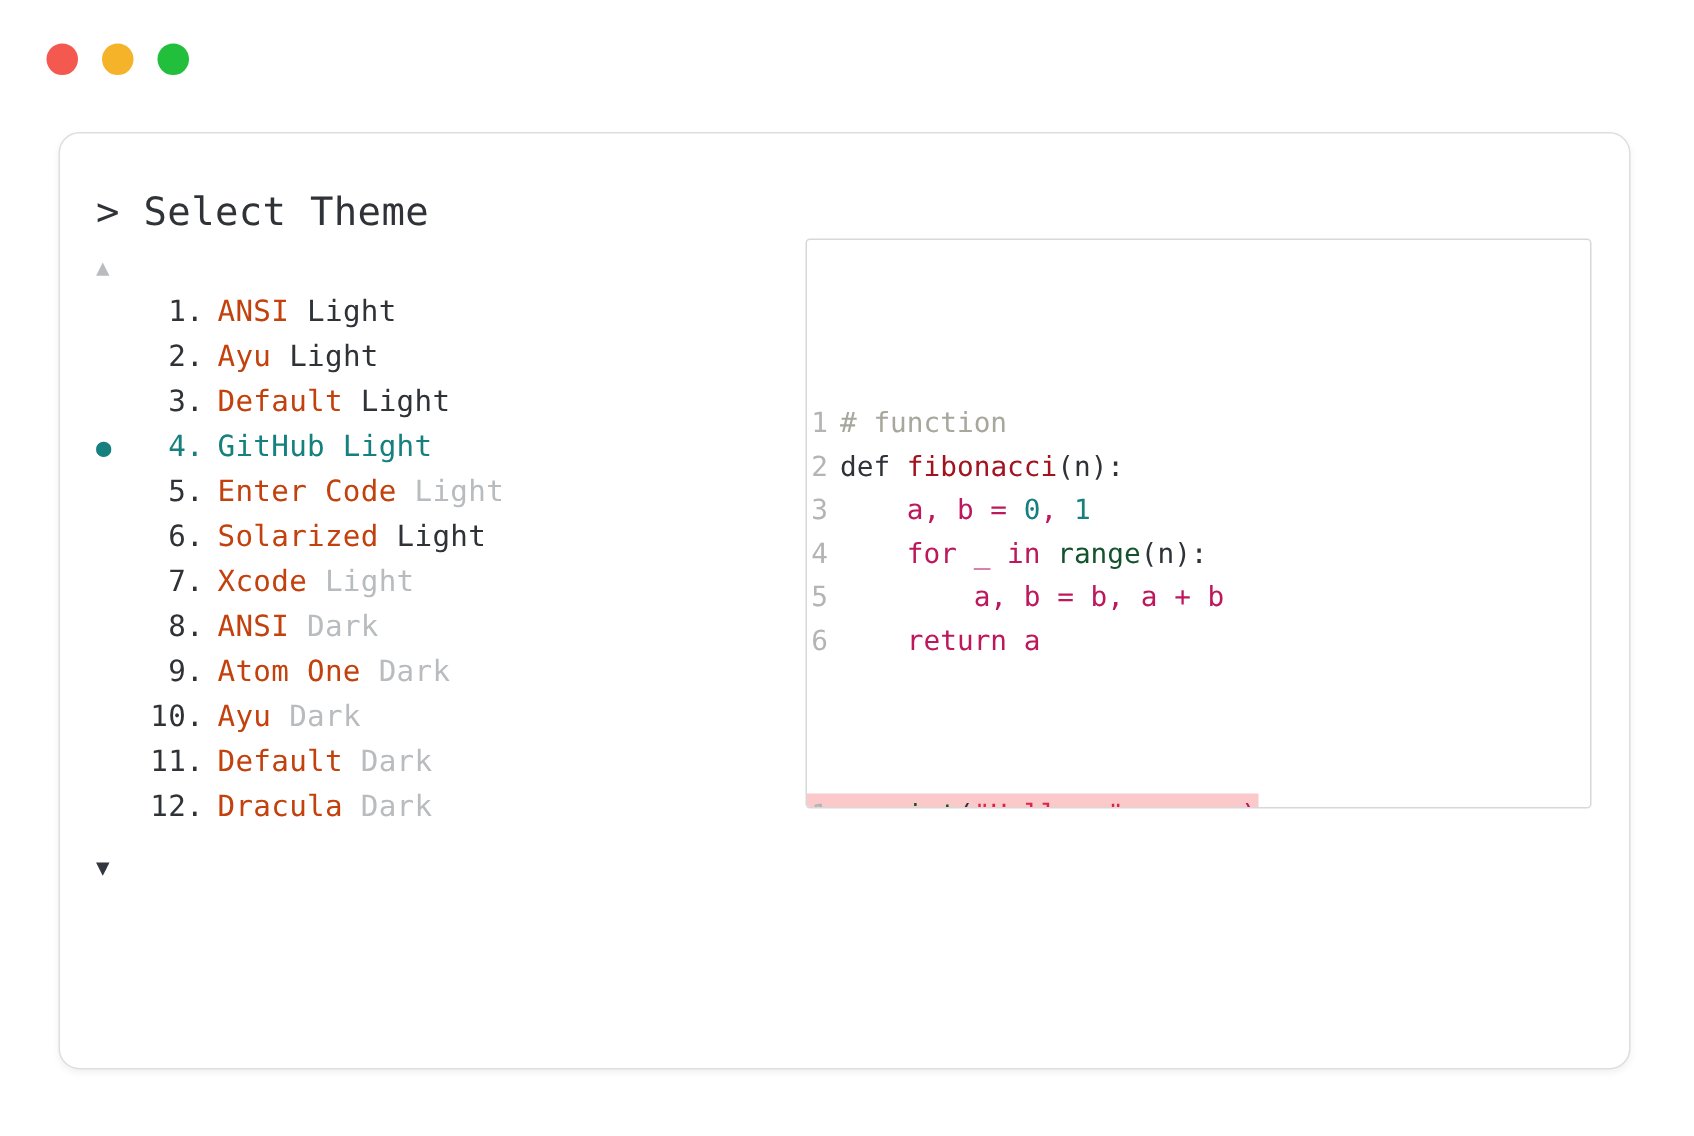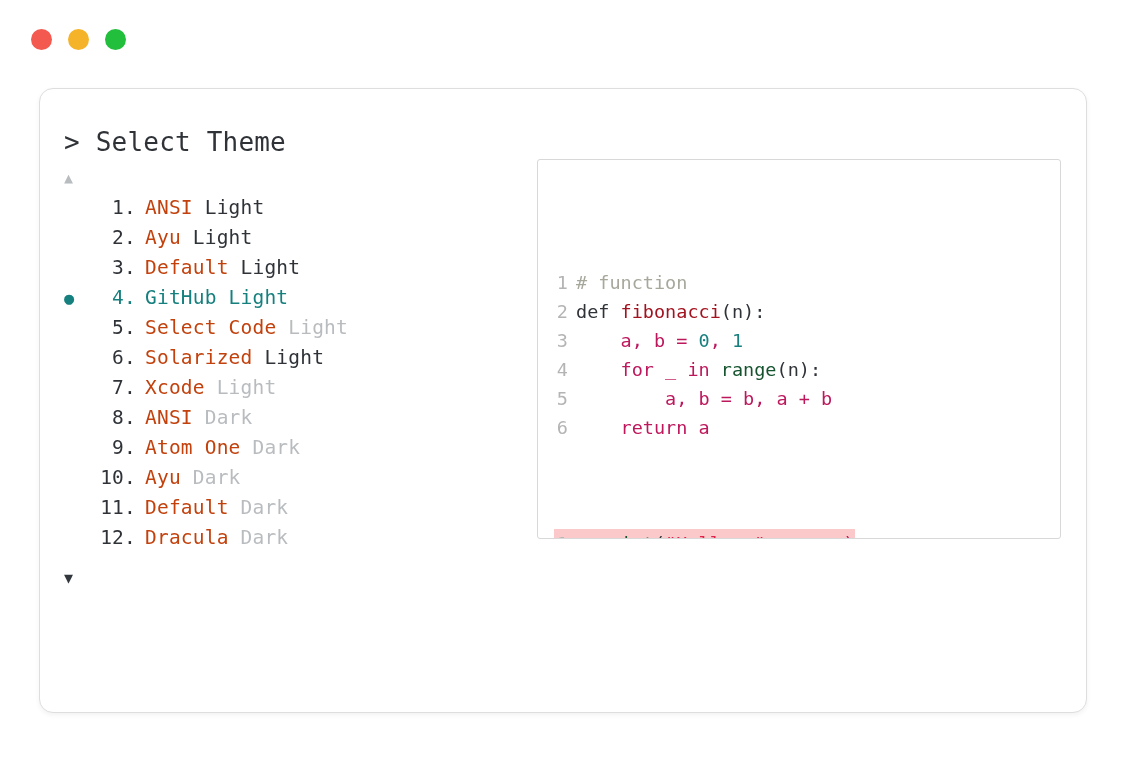--- a/index.html
+++ b/index.html
@@ -153,21 +153,21 @@
     height: 380px;
     box-sizing: border-box;
     background: #ffffff;
     border: 1px solid #d8d8d8;
     border-radius: 3px;
     position: relative;
     overflow: hidden;
   }
   #code-area {
     position: absolute;
-    left: 16px;
+    left: 0;
     top: 50px;
     right: 0;
     font-size: 18.5px;
     line-height: 29px;
     white-space: pre;
   }
   .code-line {
     display: block;
     height: 29px;
   }
@@ -217,21 +217,21 @@
 
       <div class="col-header"><span class="prompt-caret">&gt;</span> <span>Select Theme</span></div>
 
       <div class="scroll-arrow" id="scroll-up">▲</div>
 
       <ul id="theme-list">
           <li class="theme-row"><span class="row-bullet"></span><span class="row-index">1.</span><span class="row-name">ANSI</span><span class="row-variant"> Light</span></li>
           <li class="theme-row"><span class="row-bullet"></span><span class="row-index">2.</span><span class="row-name">Ayu</span><span class="row-variant"> Light</span></li>
           <li class="theme-row"><span class="row-bullet"></span><span class="row-index">3.</span><span class="row-name">Default</span><span class="row-variant"> Light</span></li>
           <li class="theme-row selected"><span class="row-bullet">●</span><span class="row-index">4.</span><span class="row-name">GitHub</span><span class="row-variant"> Light</span></li>
-          <li class="theme-row"><span class="row-bullet"></span><span class="row-index">5.</span><span class="row-name">Select Code</span><span class="row-variant muted"> Light</span></li>
+          <li class="theme-row"><span class="row-bullet"></span><span class="row-index">5.</span><span class="row-name">Enter Code</span><span class="row-variant muted"> Light</span></li>
           <li class="theme-row"><span class="row-bullet"></span><span class="row-index">6.</span><span class="row-name">Solarized</span><span class="row-variant"> Light</span></li>
           <li class="theme-row"><span class="row-bullet"></span><span class="row-index">7.</span><span class="row-name">Xcode</span><span class="row-variant muted"> Light</span></li>
           <li class="theme-row"><span class="row-bullet"></span><span class="row-index">8.</span><span class="row-name">ANSI</span><span class="row-variant muted"> Dark</span></li>
           <li class="theme-row"><span class="row-bullet"></span><span class="row-index">9.</span><span class="row-name">Atom One</span><span class="row-variant muted"> Dark</span></li>
           <li class="theme-row"><span class="row-bullet"></span><span class="row-index">10.</span><span class="row-name">Ayu</span><span class="row-variant muted"> Dark</span></li>
           <li class="theme-row"><span class="row-bullet"></span><span class="row-index">11.</span><span class="row-name">Default</span><span class="row-variant muted"> Dark</span></li>
           <li class="theme-row"><span class="row-bullet"></span><span class="row-index">12.</span><span class="row-name">Dracula</span><span class="row-variant muted"> Dark</span></li>
         </ul>
 
       <div class="scroll-arrow" id="scroll-down">▼</div>

